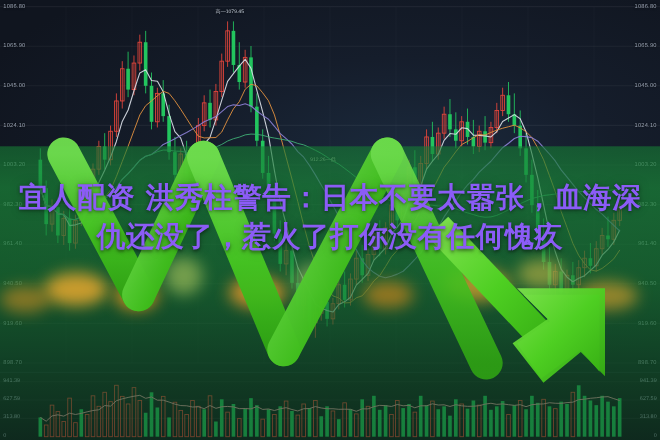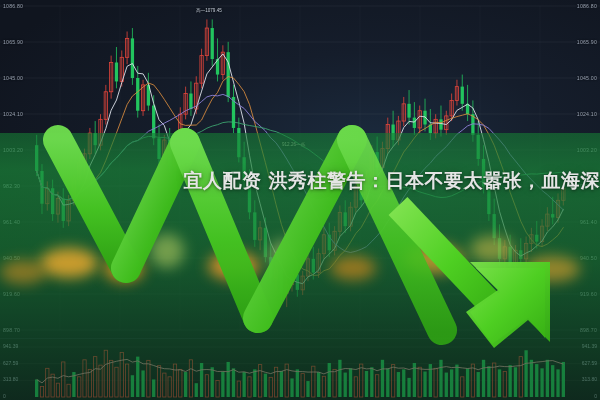--- a/index.html
+++ b/index.html
@@ -32,22 +32,22 @@
         rgba(22,122,52,.62) 0%,
         rgba(26,134,56,.70) 14%,
         rgba(24,120,50,.68) 46%,
         rgba(18,92,42,.62) 72%,
         rgba(12,60,30,.52) 100%);
       mix-blend-mode:normal;}
   #bokeh{position:absolute;left:0;right:0;top:200px;height:140px;overflow:hidden;}
   .blob{position:absolute;border-radius:50%;filter:blur(7px);opacity:.85;}
 
   
-  #headline{position:absolute;left:0;right:0;top:162px;text-align:right;
-      font-size:19px;line-height:36px;font-weight:700;color:#e5e5e5;
+  #headline{position:absolute;left:0;right:0;top:162px;text-align:center;
+      font-size:26px;line-height:36px;font-weight:700;color:#8b5cf6;
       letter-spacing:.5px;
       text-shadow:0 1px 3px rgba(0,0,0,.45),0 0 10px rgba(0,0,0,.25);
       font-family:"DejaVu Sans","Liberation Sans",sans-serif;}
   #headline .ln{display:block;}
 </style>
 </head>
 <body>
 
 <div id="stage">
 
@@ -468,15 +468,16 @@
 
     <g>
       <path d="M 398 206 L 504 318" stroke="url(#arrowG)" stroke-width="26" stroke-linecap="butt" fill="none"></path>
       <path d="M 476 268 L 545 268 L 545 338 L 528 318 L 492 344 L 470 312 L 500 292 Z" fill="url(#arrowG)"></path>
       <path d="M 470 262 L 550 262 L 550 342 L 528 320 L 494 348 L 466 312 L 498 290 Z" fill="url(#arrowG)" opacity=".95"></path>
     </g>
   </svg>
 
   <div id="headline">
     <span class="ln">宜人配资 洪秀柱警告：日本不要太嚣张，血海深</span>
+    <span class="ln">仇还没了，惹火了打你没有任何愧疚</span>
   </div>
 
 </div>
 
 </body></html>

